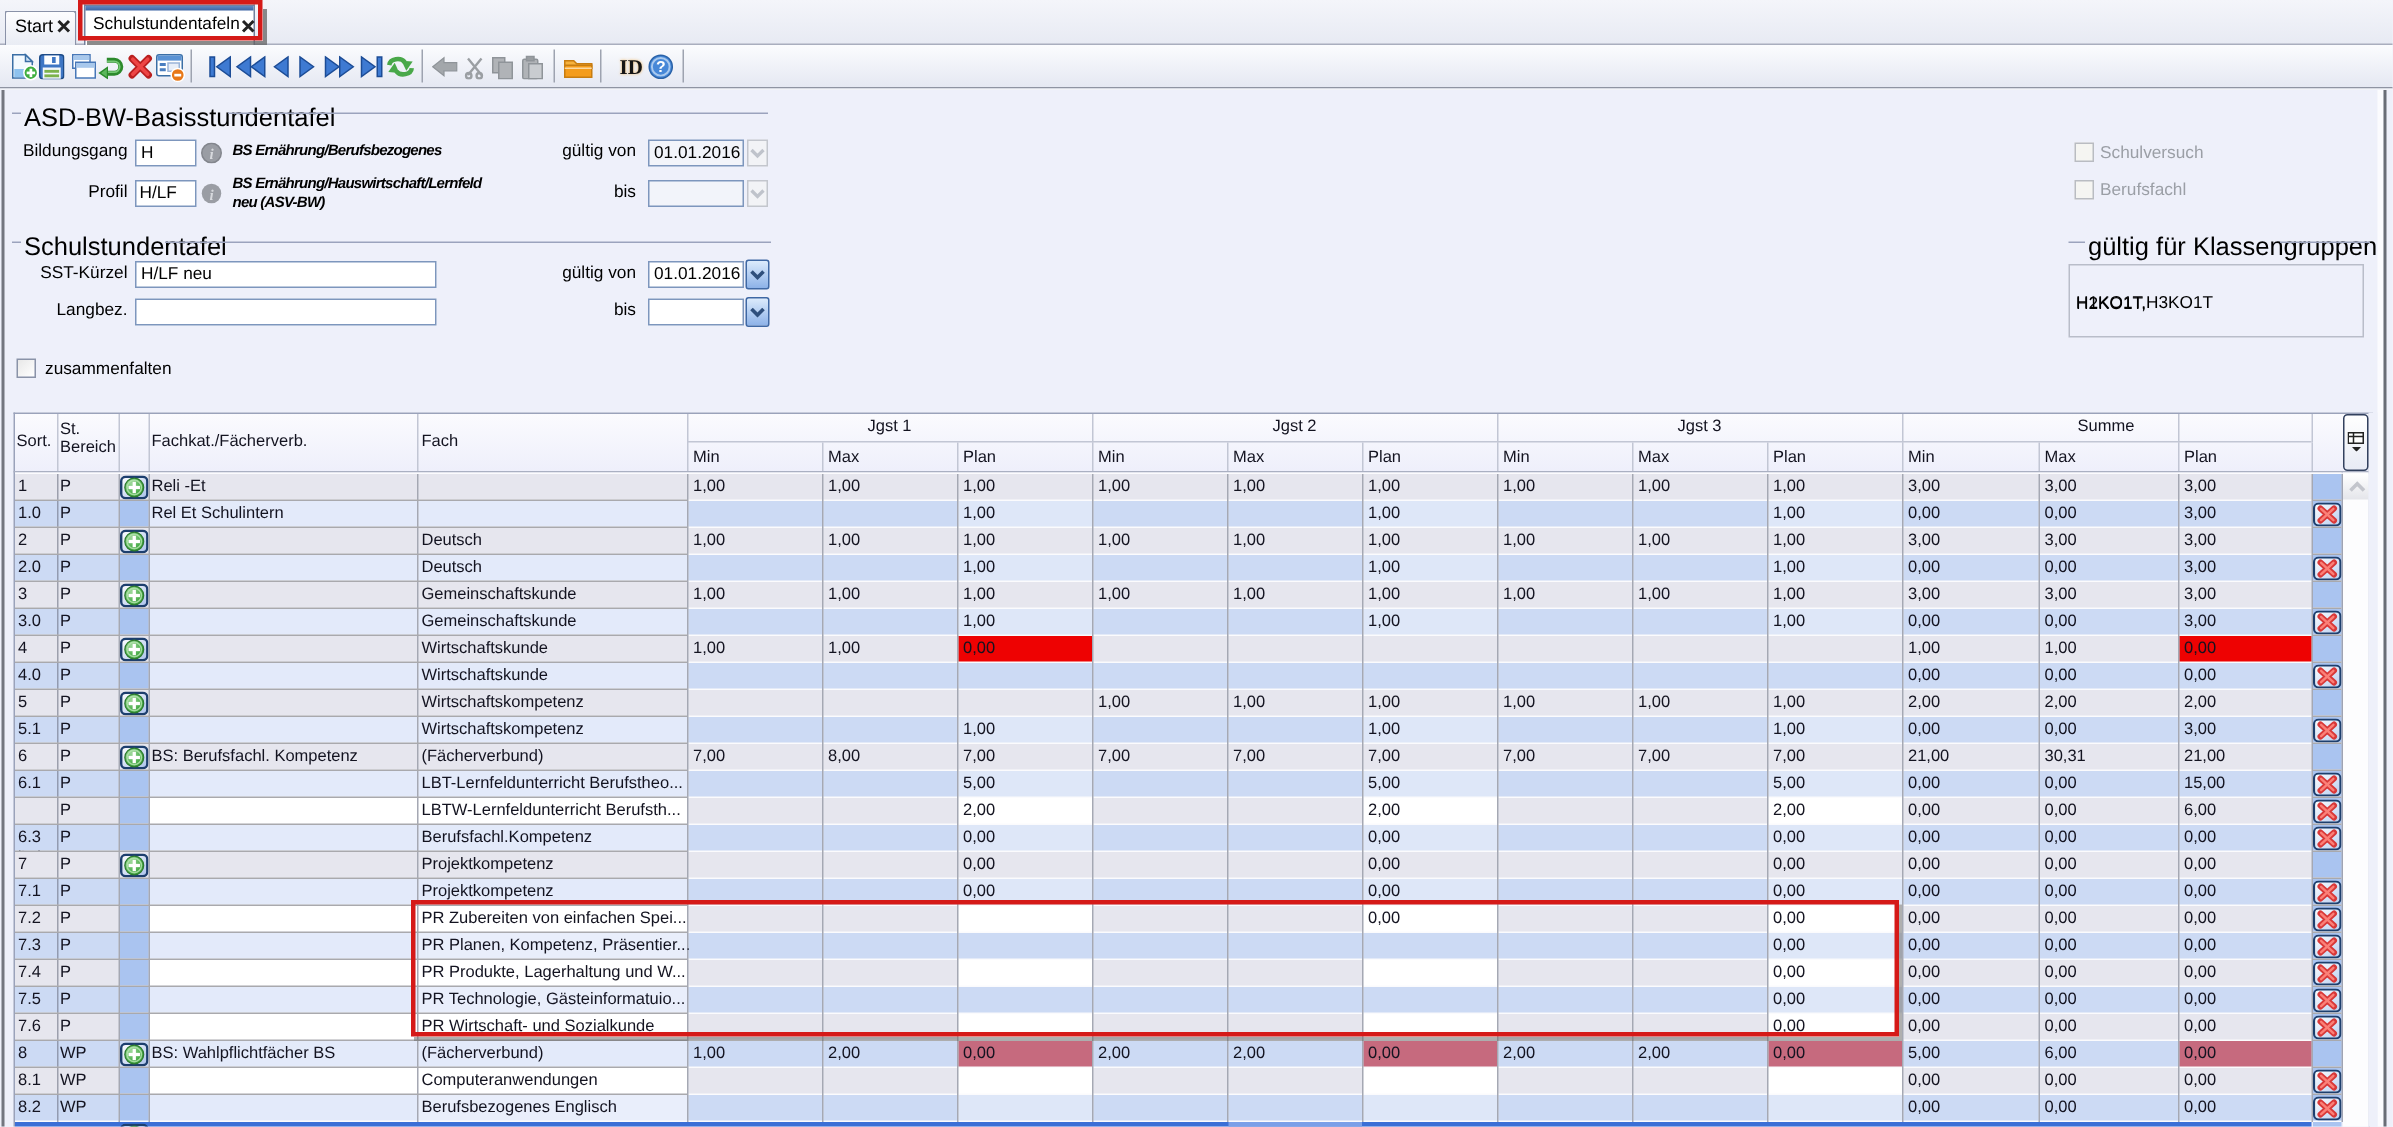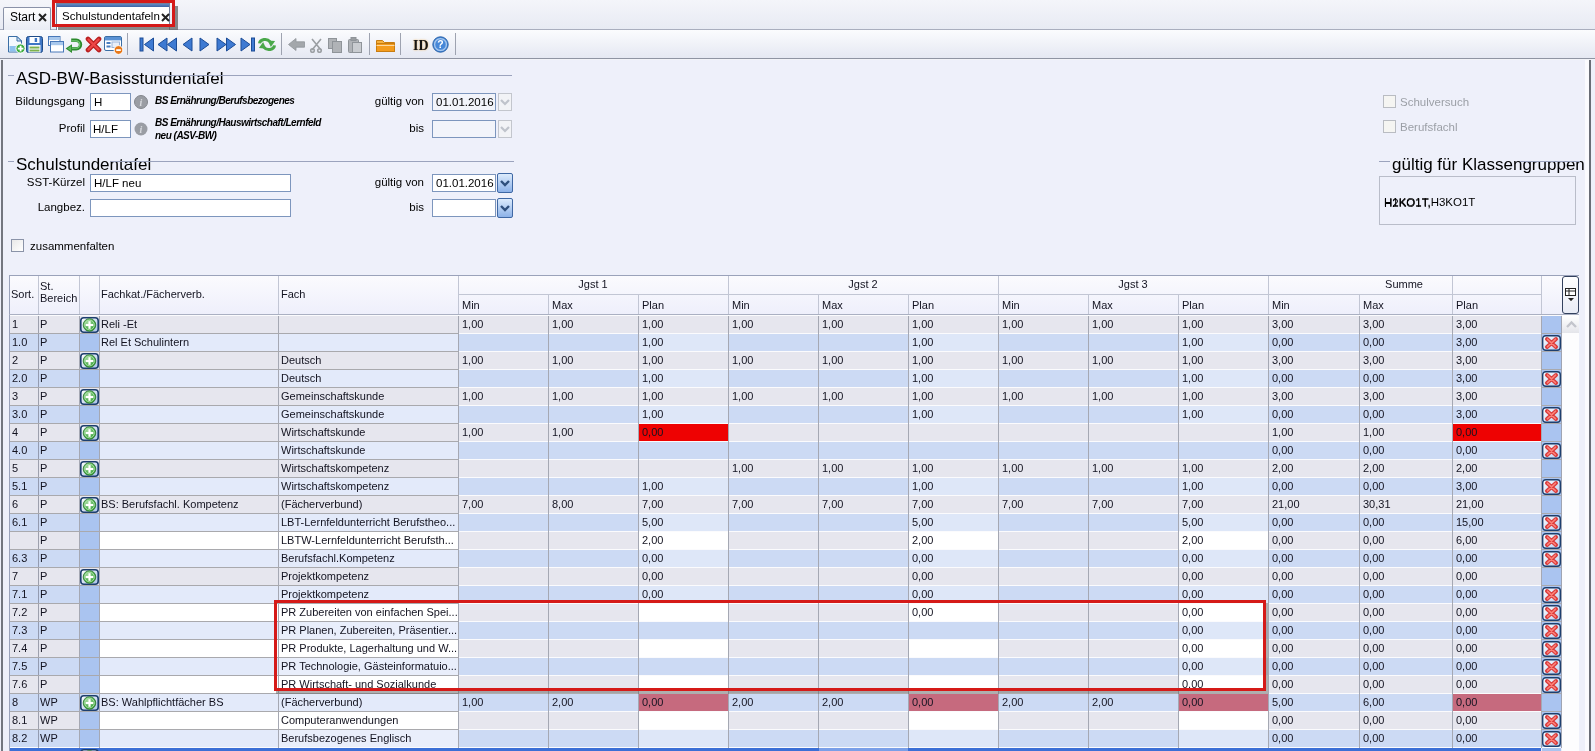--- a/index.html
+++ b/index.html
@@ -953,21 +953,21 @@
 <div class="num" style="left:1182px;top:622px">0,00</div>
 <div class="ab" style="left:1269px;top:622px;width:90px;height:17px;background:#ccdaf4"></div>
 <div class="num" style="left:1272px;top:622px">0,00</div>
 <div class="ab" style="left:1360px;top:622px;width:92px;height:17px;background:#ccdaf4"></div>
 <div class="num" style="left:1363px;top:622px">0,00</div>
 <div class="ab" style="left:1453px;top:622px;width:88px;height:17px;background:#ccdaf4"></div>
 <div class="num" style="left:1456px;top:622px">0,00</div>
 <div class="ab" style="left:1542px;top:622px;width:19px;height:17px;background:#aac4f0"></div>
 <div class="num" style="left:12px;top:622px">7.3</div>
 <div class="num" style="left:40px;top:622px">P</div>
-<div class="num" style="left:281px;top:622px">PR Planen, Zubereiten, Präsentier...</div>
+<div class="num" style="left:281px;top:622px">PR Planen, Kompetenz, Präsentier...</div>
 <div class="ab" style="left:1542px;top:623px;width:19px;height:16px"><svg width="19" height="16" viewBox="0 0 19 16">
       <defs>
         <linearGradient id="xb" x1="0" y1="0" x2="1" y2="1">
           <stop offset="0" stop-color="#fdfeff"></stop>
           <stop offset="1" stop-color="#b8cef0"></stop>
         </linearGradient>
       </defs>
       <rect x="0.7" y="0.7" width="17.6" height="14.6" rx="3" fill="url(#xb)" stroke="#1d3f6e" stroke-width="1.4"></rect>
       <path d="M5 4 L14 12 M14 4 L5 12" stroke="#d93838" stroke-width="4" stroke-linecap="round"></path>
       <path d="M5.4 4.2 L13.6 11.8 M13.6 4.2 L5.4 11.8" stroke="#fb8078" stroke-width="1.6" stroke-linecap="round"></path>

